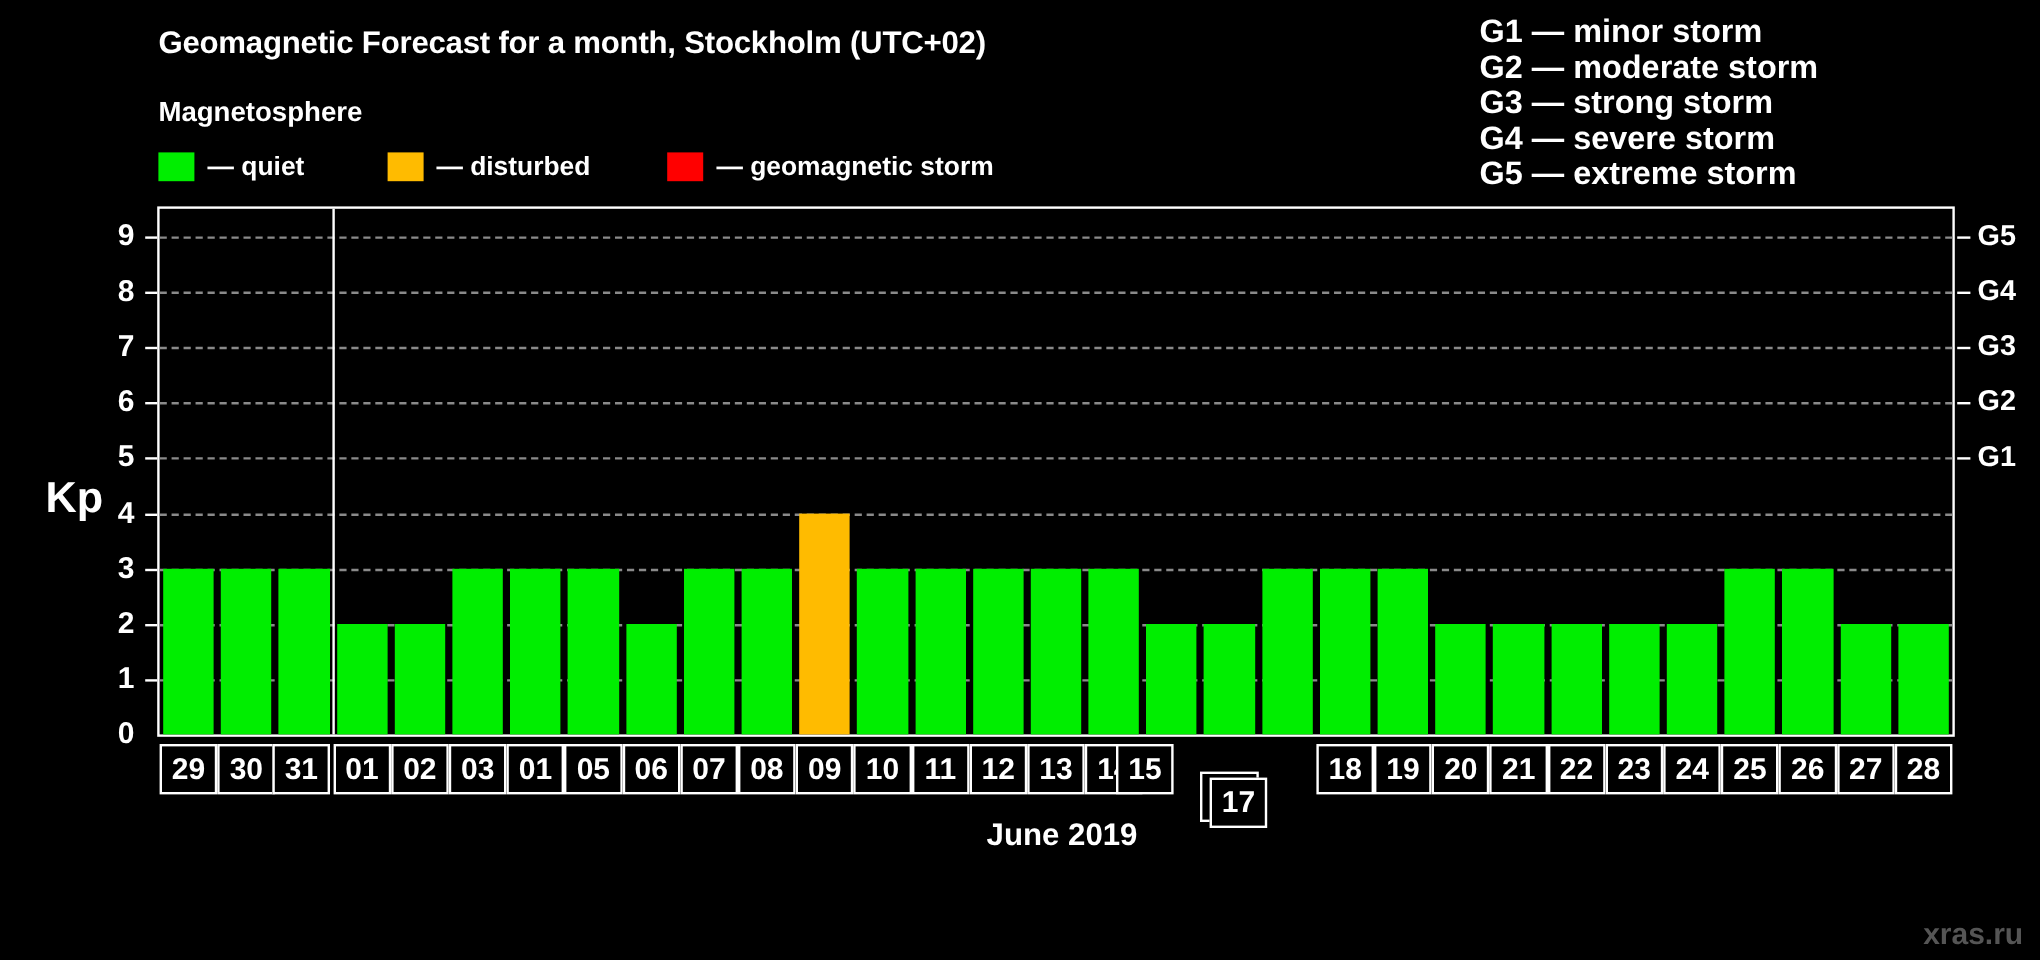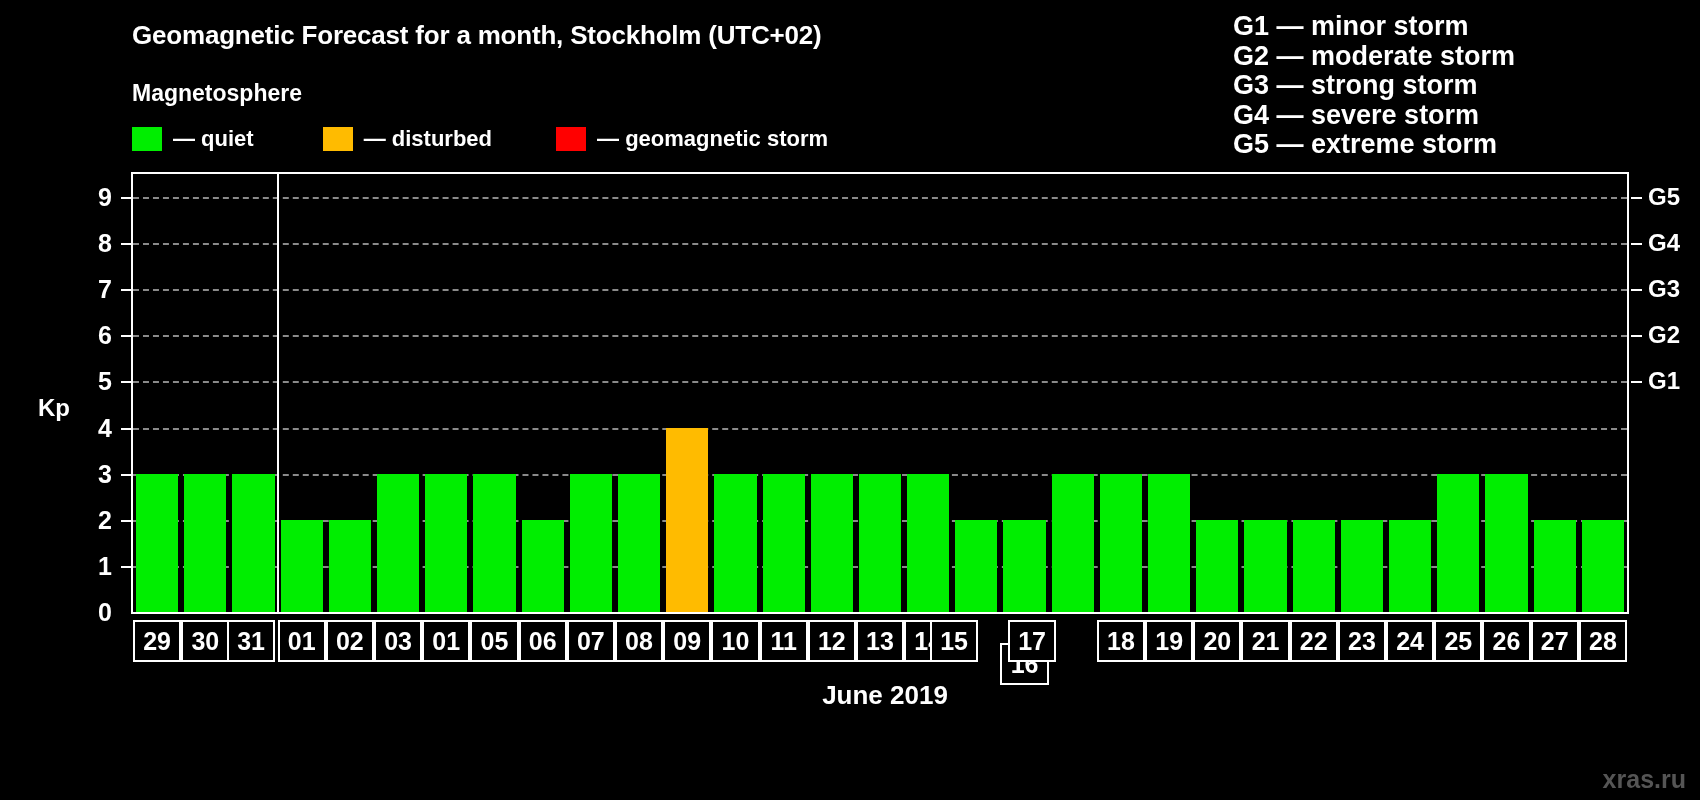--- a/index.html
+++ b/index.html
@@ -103,21 +103,21 @@
     transform: translateY(-50%);
   }
   .y-tick-mark {
     position: absolute;
     width: 10px; height: 0;
     border-top: 2px solid #ffffff;
   }
   #y-axis-title {
     position: absolute;
     left: 38px; top: 394px;
-    font-size: 24px; font-weight: bold;
+    font-size: 36px; font-weight: bold;
   }
 
   
   .g-tick-label {
     position: absolute;
     left: 1648px;
     font-size: 24px; font-weight: bold;
     transform: translateY(-50%);
     white-space: nowrap;
   }
@@ -293,21 +293,21 @@
     <div class="day-box" style="left: 435.742px; width: 48.1935px;">07</div>
     <div class="day-box" style="left: 483.935px; width: 48.1935px;">08</div>
     <div class="day-box" style="left: 532.129px; width: 48.1935px;">09</div>
     <div class="day-box" style="left: 580.323px; width: 48.1935px;">10</div>
     <div class="day-box" style="left: 628.516px; width: 48.1935px;">11</div>
     <div class="day-box" style="left: 676.71px; width: 48.1935px;">12</div>
     <div class="day-box" style="left: 724.903px; width: 48.1935px;">13</div>
     <div class="day-box" style="left: 773.097px; width: 48.1935px;">14</div>
     <div class="day-box" style="left: 799px; width: 48.1935px;">15</div>
     <div class="day-box" style="left: 869.484px; width: 48.1935px; margin-top: 23px;">16</div>
-    <div class="day-box" style="left: 877px; width: 48.1935px;">17</div>
+    <div class="day-box" style="left: 877px; width: 48.1935px; margin-top: 28px;">17</div>
     <div class="day-box" style="left: 965.871px; width: 48.1935px;">18</div>
     <div class="day-box" style="left: 1014.06px; width: 48.1935px;">19</div>
     <div class="day-box" style="left: 1062.26px; width: 48.1935px;">20</div>
     <div class="day-box" style="left: 1110.45px; width: 48.1935px;">21</div>
     <div class="day-box" style="left: 1158.65px; width: 48.1935px;">22</div>
     <div class="day-box" style="left: 1206.84px; width: 48.1935px;">23</div>
     <div class="day-box" style="left: 1255.03px; width: 48.1935px; text-align: right;">24</div>
     <div class="day-box" style="left: 1303.23px; width: 48.1935px;">25</div>
     <div class="day-box" style="left: 1351.42px; width: 48.1935px;">26</div>
     <div class="day-box" style="left: 1399.61px; width: 48.1935px;">27</div>

